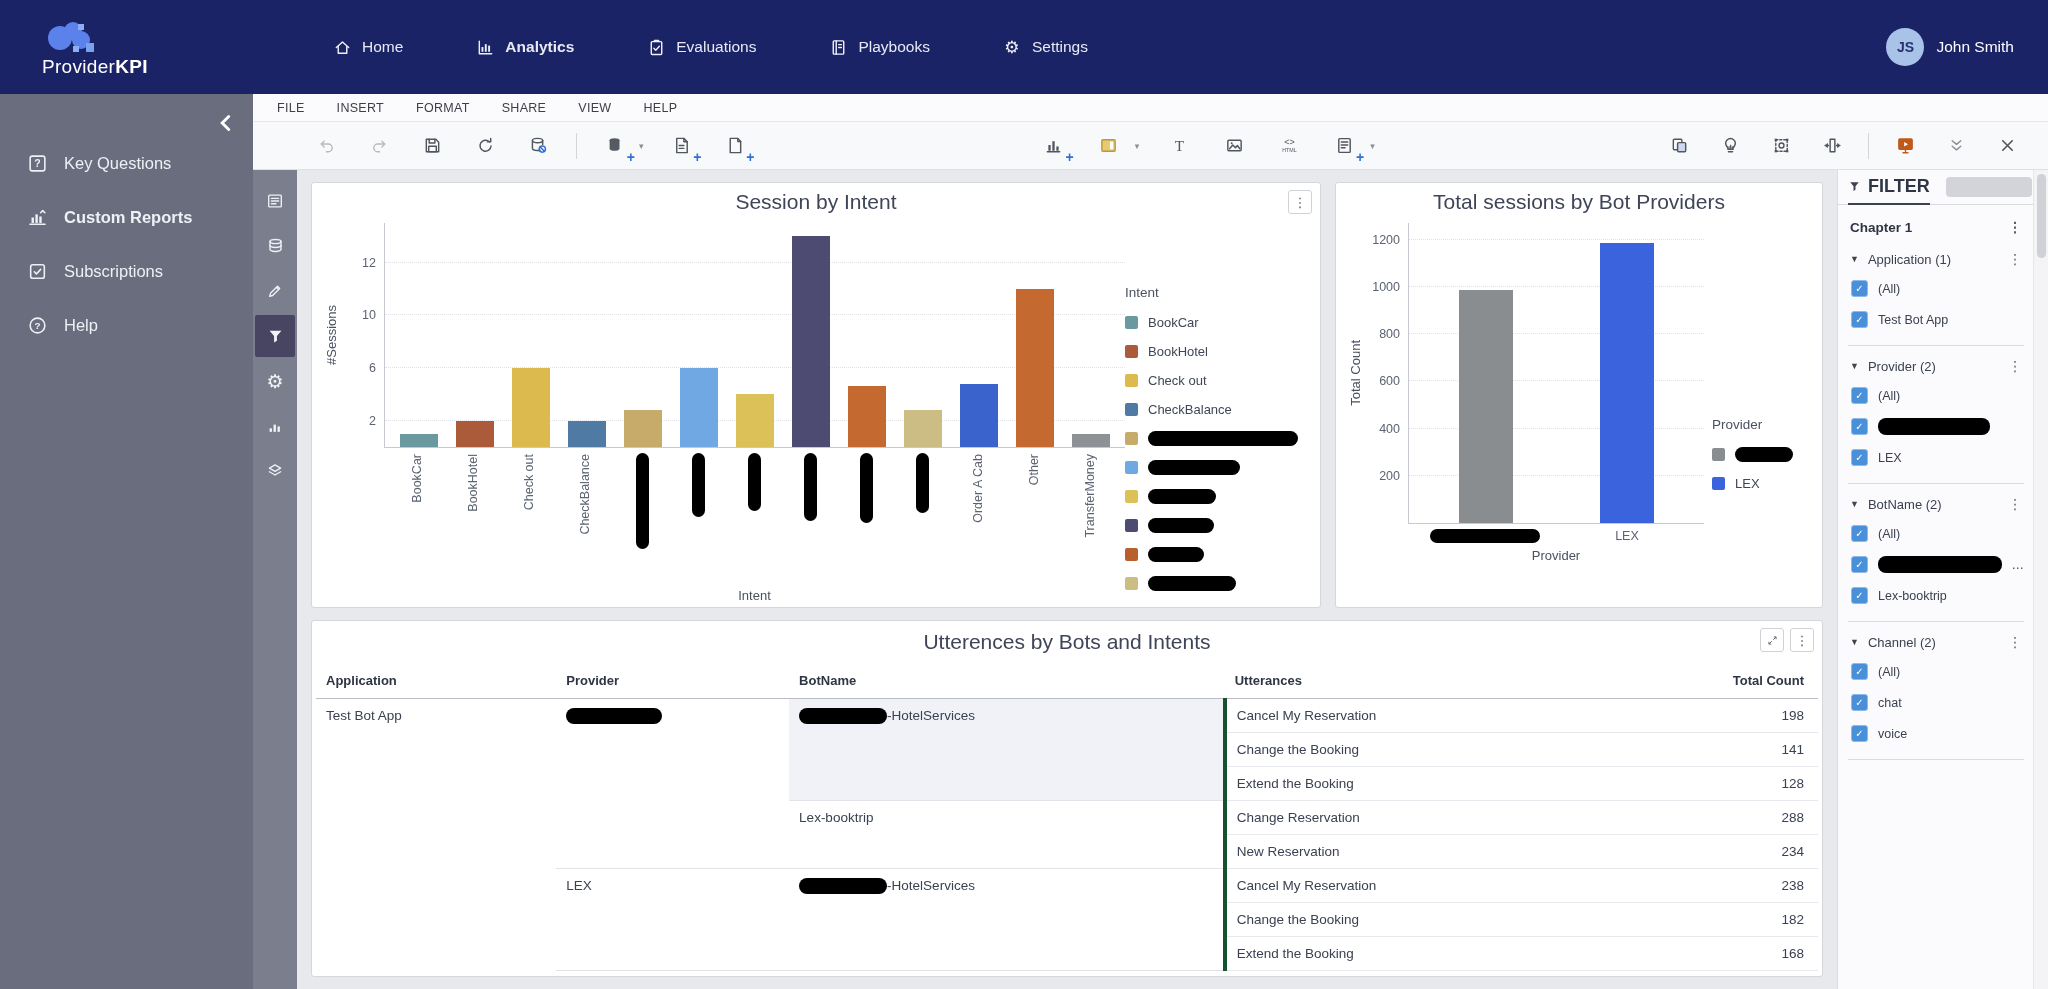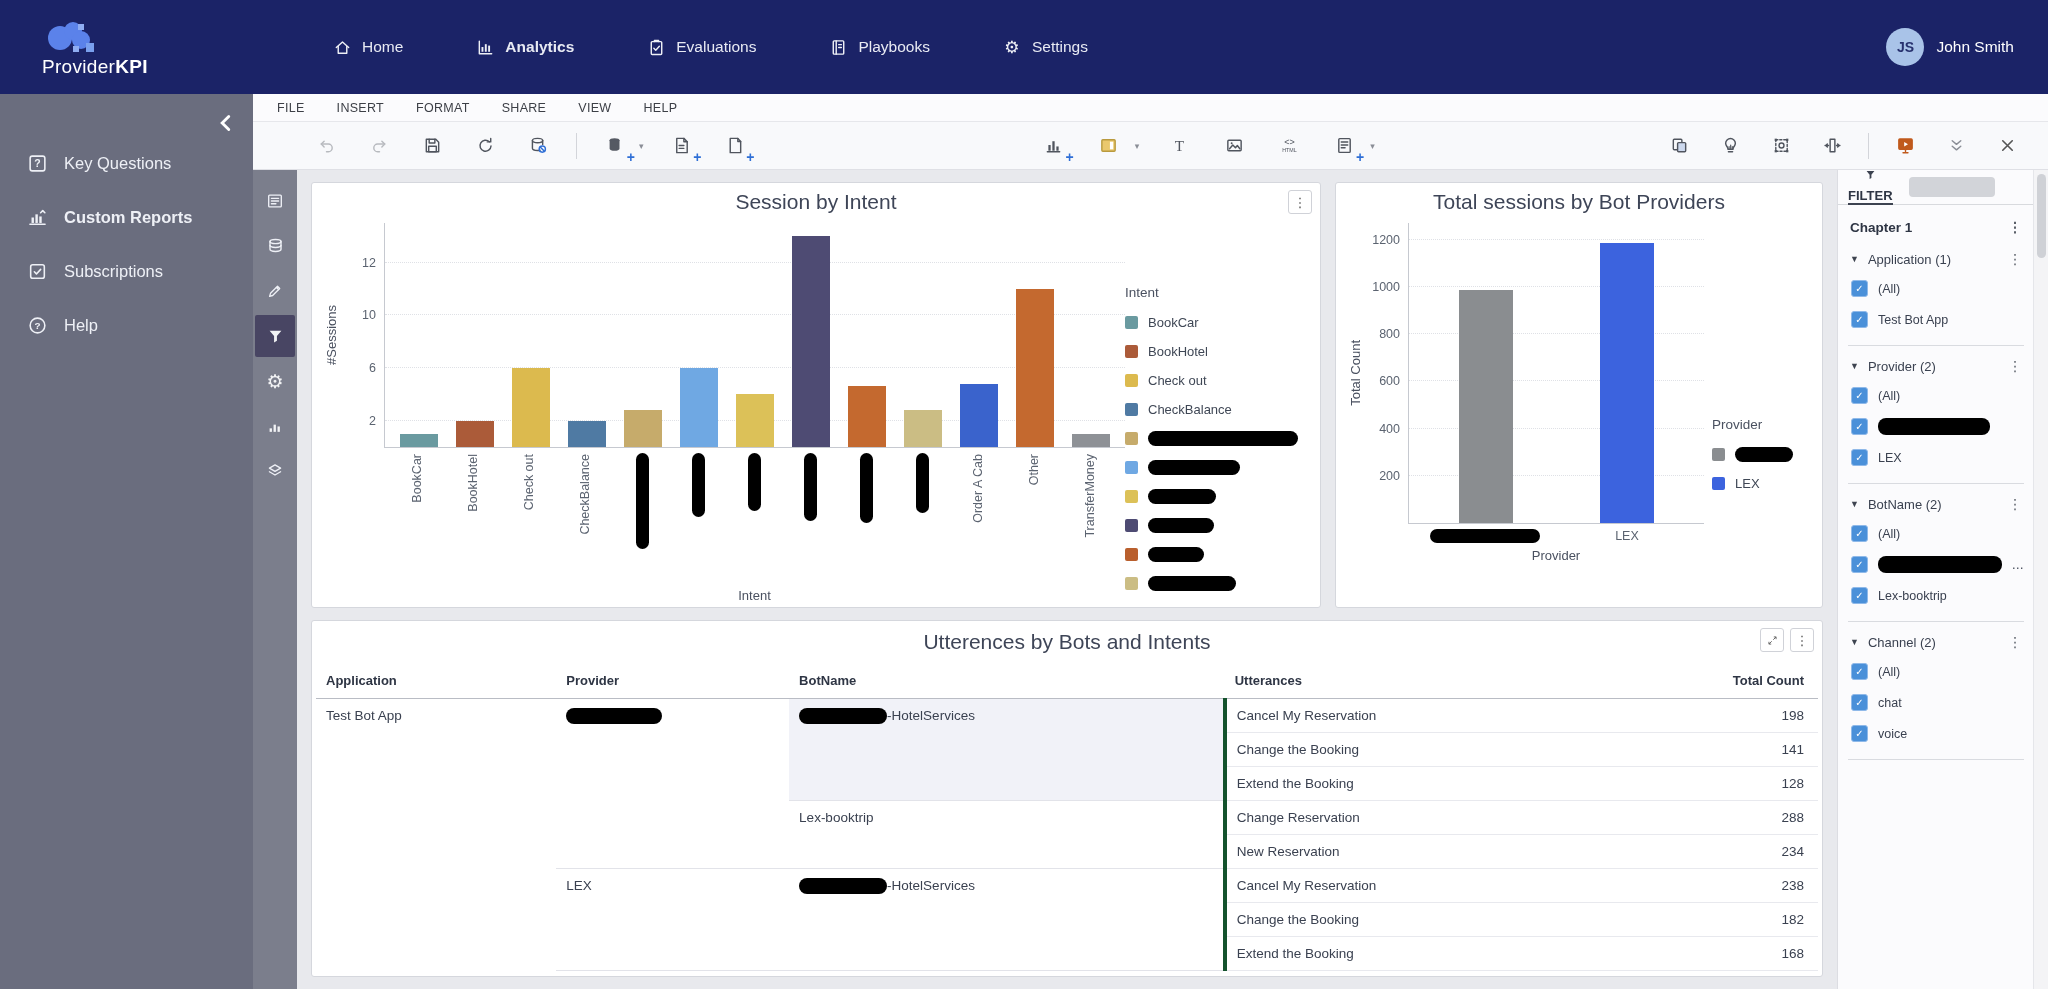--- a/index.html
+++ b/index.html
@@ -94,21 +94,21 @@
   td.num{text-align:right;padding-right:14px;}
   td.bot,td.prov{border-bottom:1px solid #e2e3e9;}
   td.shaded{background:#f1f2f8;}
   td.utt{border-left:4px solid #14532d;}
   .redact-pill{display:inline-block;background:#000;border-radius:8px;vertical-align:middle;}
 
   
   .filter-panel{width:210px;flex:none;background:#fbfbfd;border-left:1px solid #dcdde2;position:relative;}
   .fp-inner{width:196px;}
   .fp-tabs{display:flex;align-items:center;height:34px;border-bottom:1px solid #d8dade;padding-left:10px;}
-  .fp-tab{display:flex;gap:7px;align-items:center;font-weight:700;font-size:13px;color:#2e3544;border-bottom:2px solid #3c4250;height:100%;cursor:pointer;flex-direction:column;}
+  .fp-tab{display:flex;gap:7px;align-items:center;font-weight:700;font-size:18px;color:#2e3544;border-bottom:2px solid #3c4250;height:100%;cursor:pointer;}
   .fp-pill{width:86px;height:20px;border-radius:4px;background:#d2d4d9;margin-left:16px;}
   .fp-chapter{display:flex;align-items:center;padding:14px 8px 4px 12px;font-weight:700;font-size:13.5px;color:#2e3544;}
   .kebab{margin-left:auto;color:#5a5f68;font-size:14px;cursor:pointer;padding:0 4px;}
   .fp-head{display:flex;align-items:center;gap:9px;padding:12px 8px 6px 12px;}
   .fp-name{font-size:13px;color:#3a4150;}
   .tri{font-size:9px;color:#3e4450;}
   .fp-item{display:flex;align-items:center;gap:10px;padding:7px 10px 7px 13px;font-size:12.5px;color:#3a4150;}
   .cb{width:15px;height:15px;border-radius:3px;background:#4a90d9;border:1px solid #8fb9e9;color:#fff;font-size:10px;display:flex;align-items:center;justify-content:center;flex:none;cursor:pointer;}
   .fp-div{border-top:1px solid #d9dbe0;margin:10px 10px 0 10px;}
   .item-redact{height:17px;background:#000;border-radius:8px;display:inline-block;vertical-align:middle;}

